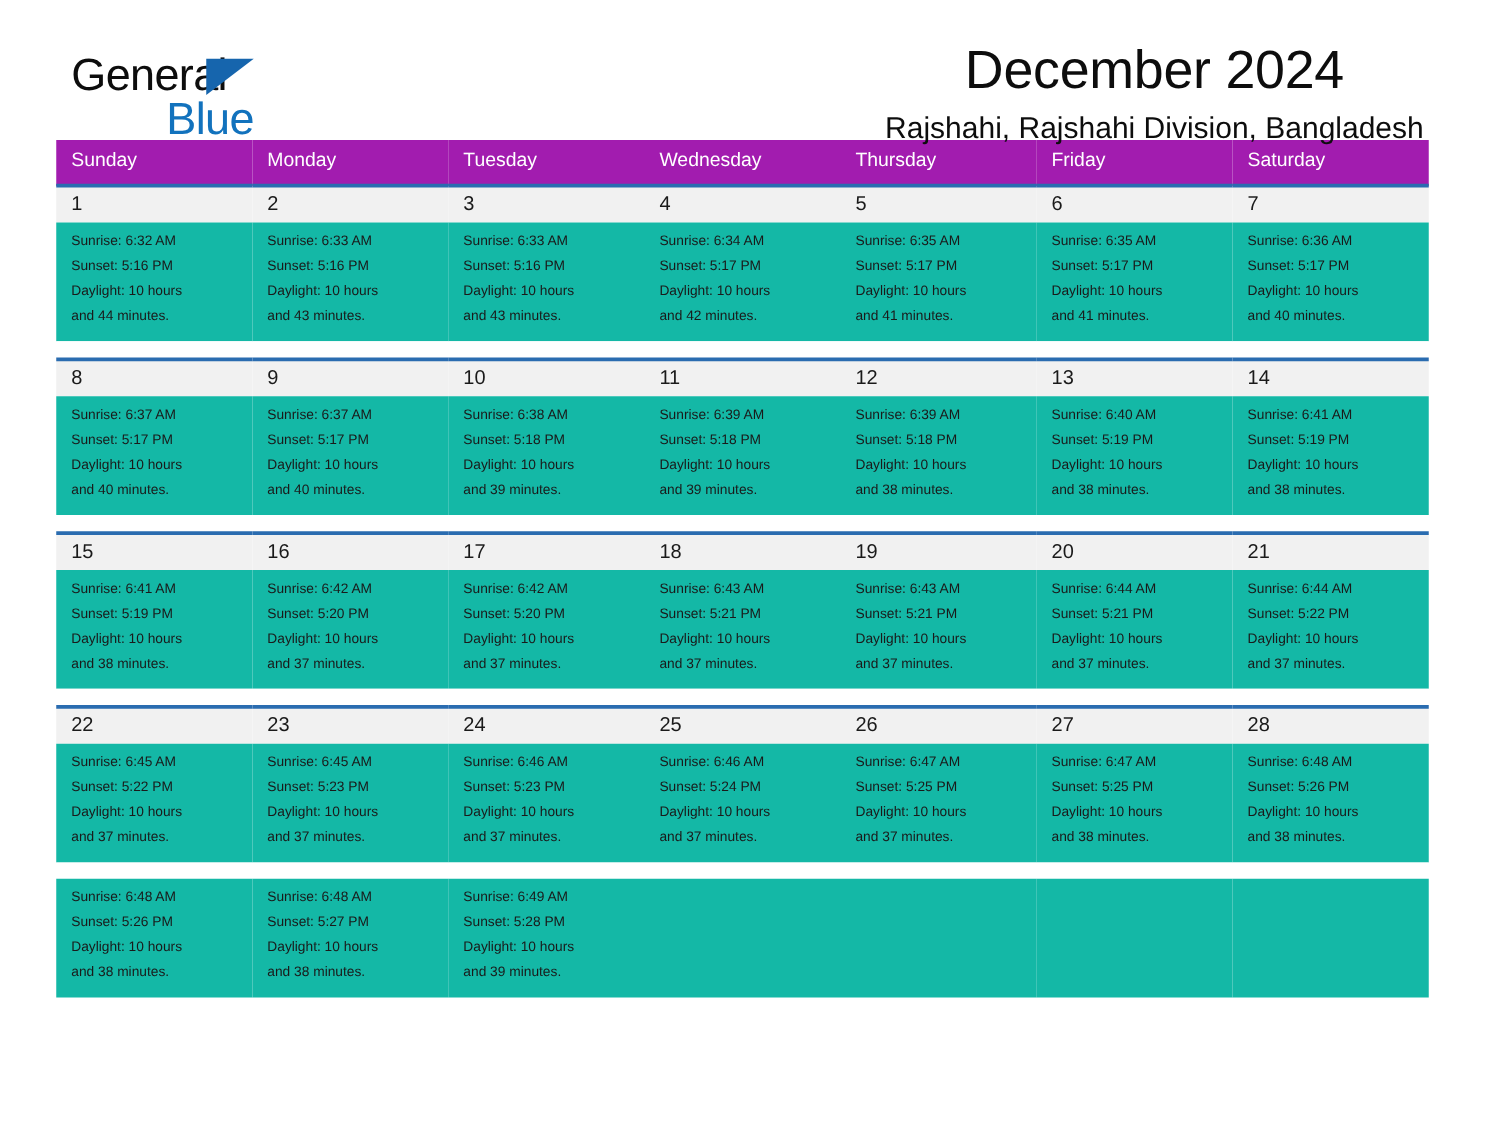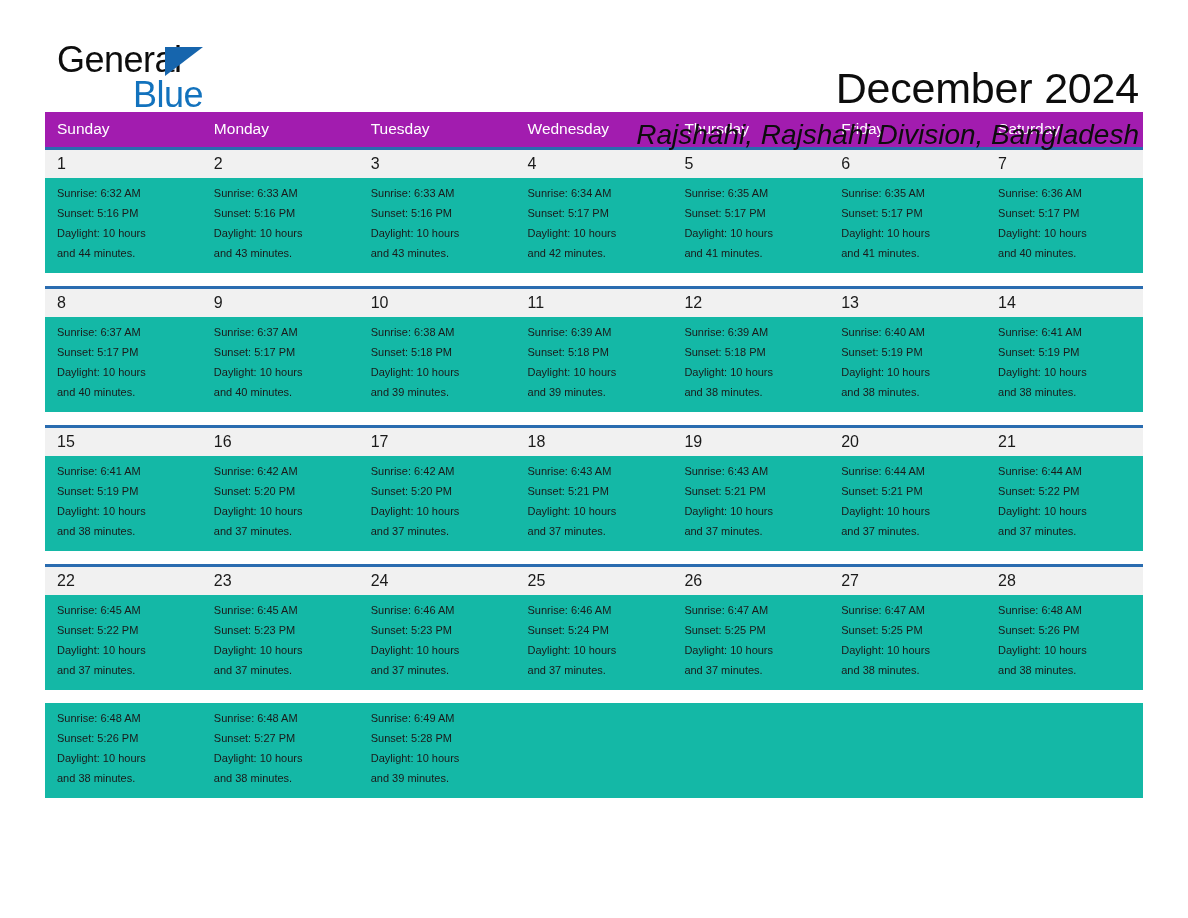--- a/index.html
+++ b/index.html
@@ -61,37 +61,35 @@
     font-size: 36px;
     letter-spacing: -0.5px;
     color: #1272bd;
     line-height: 40px;
   }
 
   .titles {
     position: absolute;
     right: 4px;
     top: 30px;
-    text-align: right;
-    margin-top: 32px;
+    text-align: center;
   }
   .month-title {
     font-size: 43px;
     font-weight: normal;
     color: #0d0d0d;
     line-height: 52px;
     letter-spacing: -0.2px;
   }
   .location-sub {
     margin-top: 7px;
-    font-size: 28px;
+    font-size: 24px;
     font-weight: normal;
     color: #0d0d0d;
     line-height: 28px;
-    font-style: italic;
   }
 
   
   .calendar {
     width: 1098px;
     border-collapse: collapse;
     table-layout: fixed;
   }
   .cal-head th {
     background: #a21caf;

